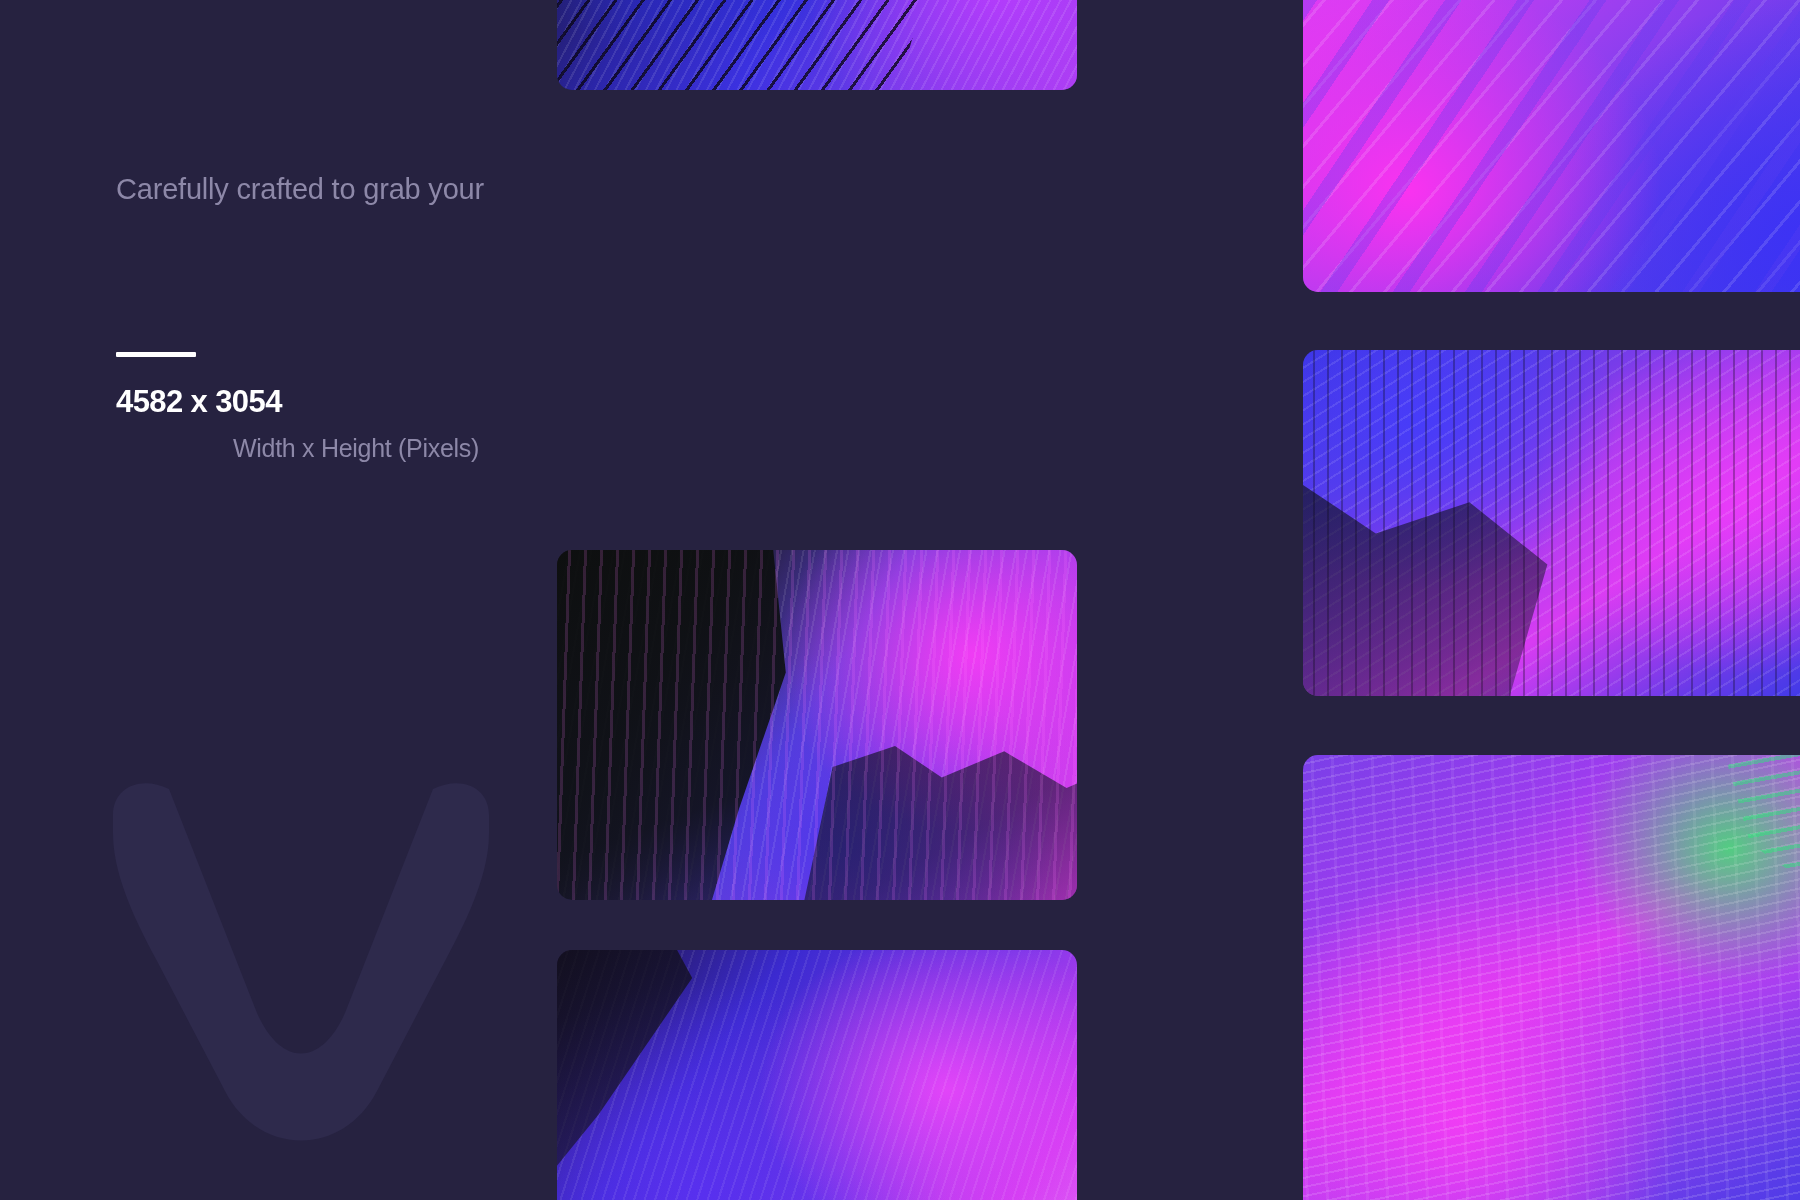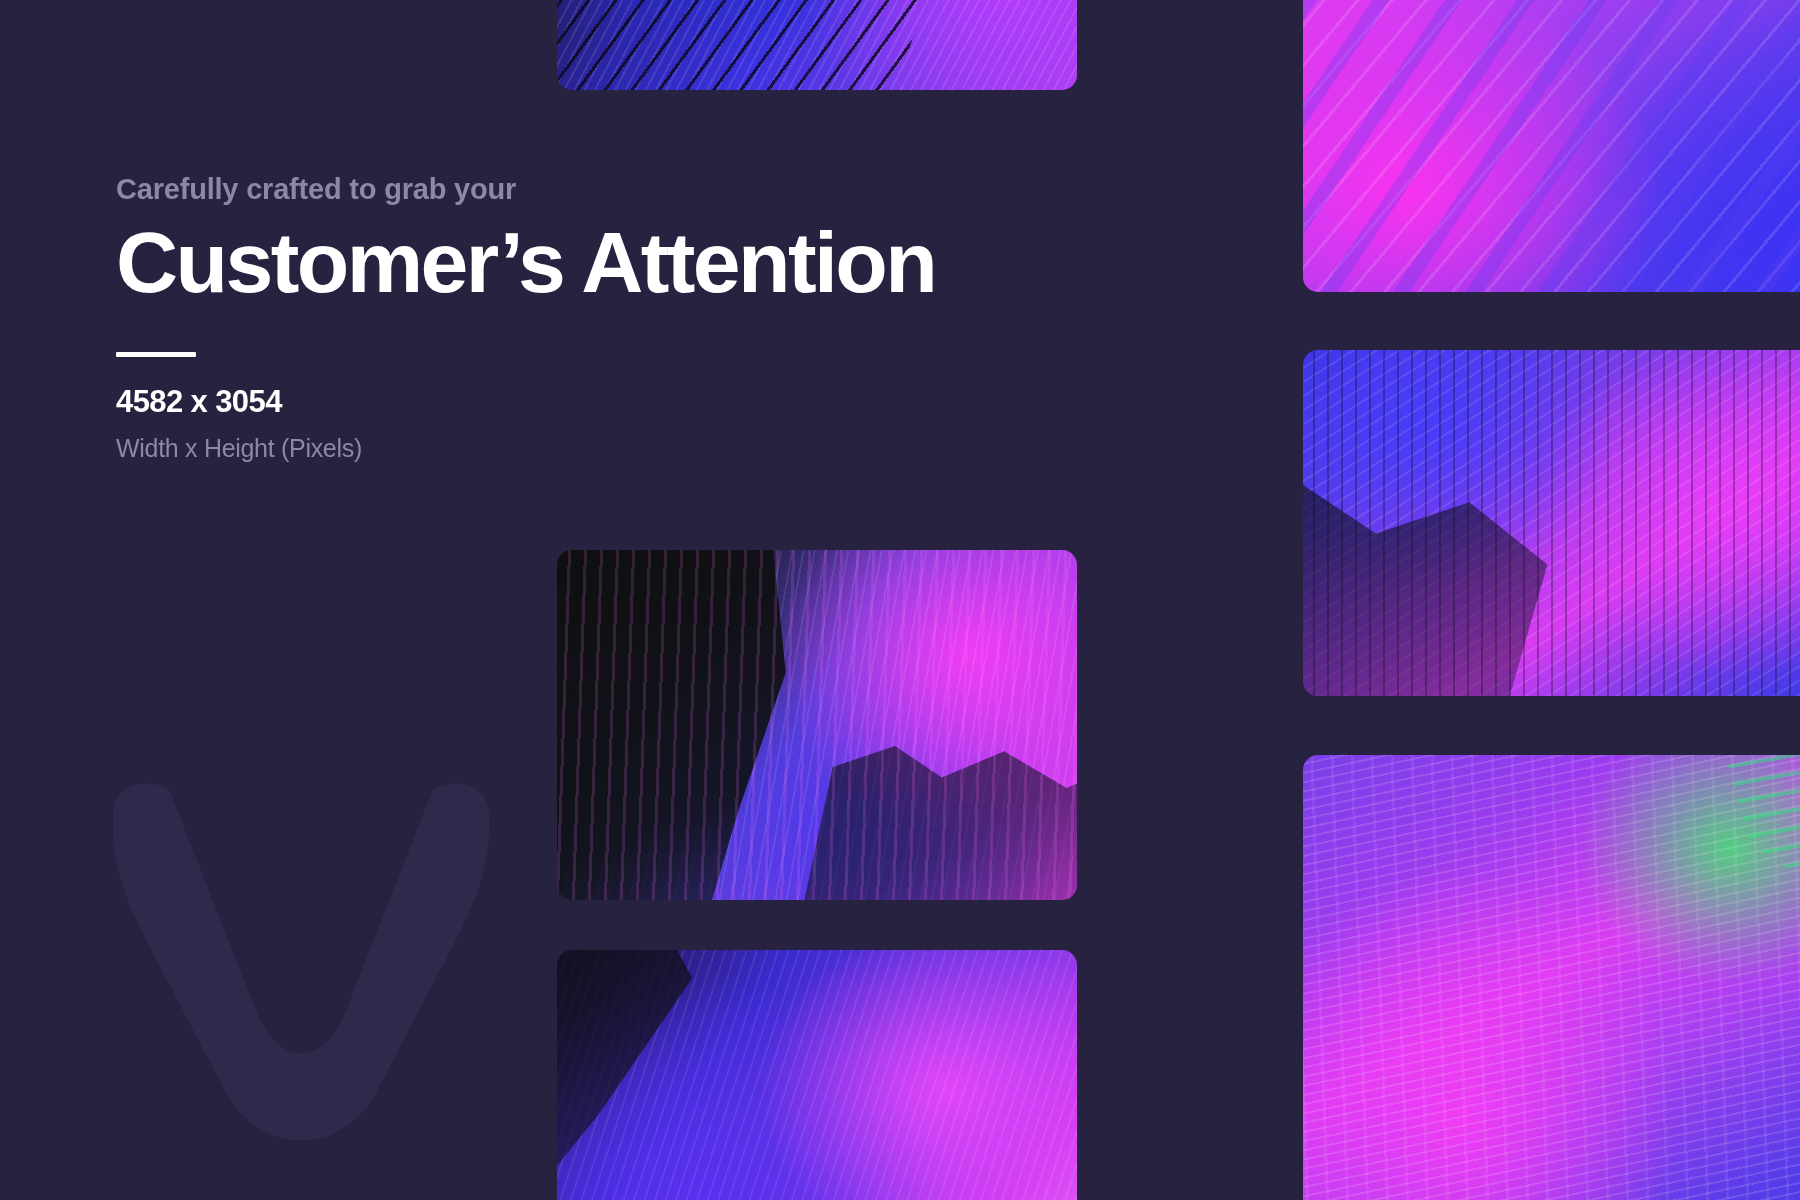--- a/index.html
+++ b/index.html
@@ -25,21 +25,21 @@
     position:absolute;
     left:116px; top:172px;
     width:980px;
     z-index:5;
   }
   #eyebrow {
     font-size:29px;
     color:#8d88a8;
     letter-spacing:-0.2px;
     line-height:1.2;
-    font-weight:700;
+    font-weight:400;
   }
   #headline {
     margin-top:10px;
     font-size:86px;
     font-weight:700;
     color:#ffffff;
     letter-spacing:-2.6px;
     line-height:1.06;
     white-space:nowrap;
   }
@@ -66,20 +66,21 @@
     font-weight:400;
   }
   .stat-value b { font-weight:700;text-align:right; }
   .stat-caption {
     margin-top:14px;
     font-size:25px;
     color:#8d88a8;
     letter-spacing:-0.3px;
     line-height:1.2;
     font-weight:400;
+    text-align:center;
   }
 
   
   .card {
     position:absolute;
     border-radius:15px;
     overflow:hidden;
     z-index:3;
   }
   .art { position:absolute; inset:0; }
@@ -197,21 +198,20 @@
 <div id="watermark">
   <svg viewBox="0 0 430 430" aria-hidden="true">
     <path d="M28 40 C28 12 56 0 84 14 L172 238 C196 292 236 292 260 238 L348 14
              C376 0 404 12 404 40 L404 58 C404 96 386 138 360 186
              L292 316 C258 382 174 382 140 316 L72 186 C46 138 28 96 28 58 Z" fill="#2e2a4c"></path>
   </svg>
 </div>
 
 <div id="hero">
   <div id="eyebrow">Carefully crafted to grab your</div>
-  <h1 id="headline">Customer’s Attention</h1>
 </div>
 
 <div id="stats">
 
   <div class="stat">
     <div class="stat-rule"></div>
     <div class="stat-value">
       <b>4582 x 3054</b><span></span>
     </div>
     <div class="stat-caption">Width x Height (Pixels)</div>

